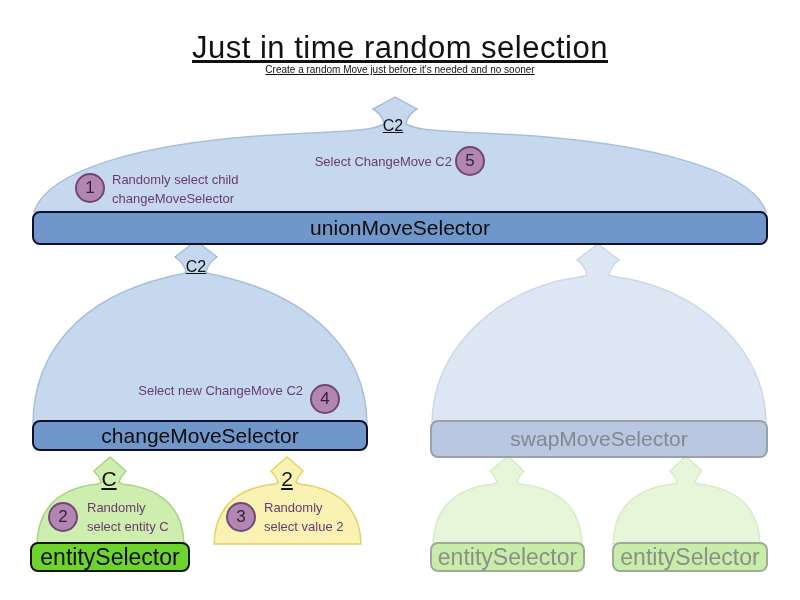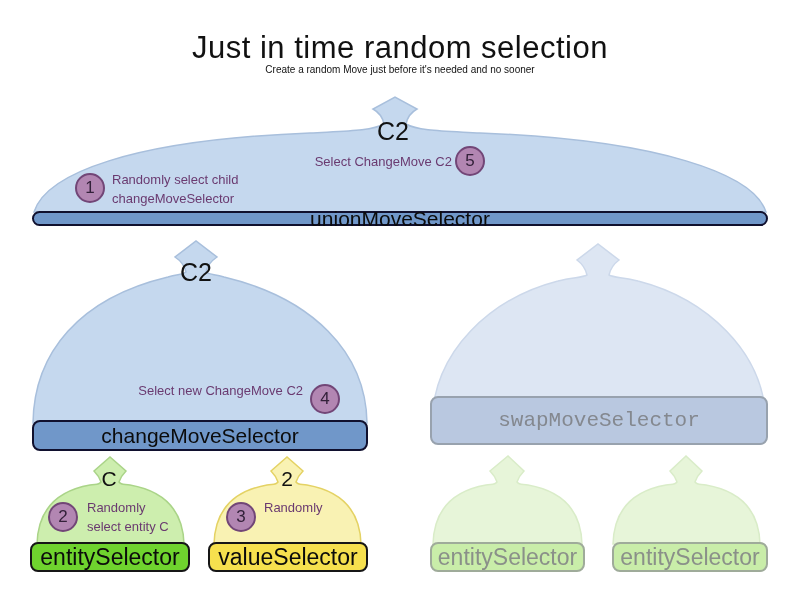--- a/index.html
+++ b/index.html
@@ -2,34 +2,34 @@
 <html><head>
 <meta charset="utf-8">
 <style>
   html,body { margin:0; padding:0; background:#ffffff; }
   .stage {
     position:relative; width:800px; height:600px; overflow:hidden;
     background:#ffffff;
     font-family:"Liberation Sans", sans-serif;
   }
   .stage svg { position:absolute; left:0; top:0; }
-  .abs { position:absolute; }
+  .abs { position:absolute;text-decoration:underline; }
   .title {
     left:0; top:30px; width:800px; text-align:center;
     font-size:31px; color:#111; letter-spacing:0.5px;
   }
   .subtitle {
     left:0; top:64px; width:800px; text-align:center;
     font-size:10px; color:#111;
   }
   .note {
     left:506px; top:94px; width:270px; text-align:center;
     font-size:17px; color:#b01c1c;
   }
-  .move-label { text-align:center; font-size:25px; color:#111; }
+  .move-label { text-align:center; font-size:16px; color:#111; }
   .move-label.small { font-size:21px; }
   .bar {
     position:absolute; box-sizing:border-box; border-radius:8px;
     display:flex; align-items:center; justify-content:center;
   }
   .bar.blue   { background:#7097c9; border:2px solid #10102e; color:#0b0b0b; font-size:21px; }
   .bar.fblue  { background:#b9c8e0; border:2px solid #98a2ae; color:#84888f; font-size:21px; }
   .bar.green  { background:#6fd32e; border:2px solid #161616; color:#0b0b0b; font-size:23px; }
   .bar.yellow { background:#f6e04e; border:2px solid #161616; color:#0b0b0b; font-size:23px; }
   .bar.fgreen { background:#c9eda9; border:2px solid #9fab9a; color:#8a9089; font-size:23px; }
@@ -64,34 +64,31 @@
   </svg>
 
   <div class="abs title">Just in time random selection</div>
   <div class="abs subtitle">Create a random Move just before it's needed and no sooner</div>
 
   <div class="abs move-label" style="left:353px; top:117px; width:80px;">C2</div>
   <div class="abs move-label" style="left:156px; top:258px; width:80px;">C2</div>
   <div class="abs move-label small" style="left:79px; top:467px; width:60px;">C</div>
   <div class="abs move-label small" style="left:257px; top:467px; width:60px;">2</div>
 
-  <div class="bar blue" style="left:32px; top:211px; width:736px; height:15px;">
+  <div class="bar blue" style="left:32px; top:211px; width:736px; height:34px;">
     <span>unionMoveSelector</span>
   </div>
   <div class="bar blue" style="left:32px; top:420px; width:336px; height:31px;">
     <span>changeMoveSelector</span>
   </div>
-  <div class="bar fblue" style="left:430px; top:396px; width:338px; height:49px;font-family:Liberation Mono, monospace;">
+  <div class="bar fblue" style="left:430px; top:420px; width:338px; height:38px;">
     <span>swapMoveSelector</span>
   </div>
   <div class="bar green" style="left:30px; top:542px; width:160px; height:30px;">
     <span>entitySelector</span>
-  </div>
-  <div class="bar yellow" style="left:208px; top:542px; width:160px; height:30px;">
-    <span>valueSelector</span>
   </div>
   <div class="bar fgreen" style="left:430px; top:542px; width:155px; height:30px;">
     <span>entitySelector</span>
   </div>
   <div class="bar fgreen" style="left:612px; top:542px; width:156px; height:30px;">
     <span>entitySelector</span>
   </div>
 
   <div class="badge" style="left:75px; top:173px;">
     <span>1</span>
@@ -118,15 +115,16 @@
   </div>
   <div class="ann right" style="left:118px; top:381px; width:185px;">
     <div>Select new ChangeMove C2</div>
   </div>
   <div class="ann" style="left:87px; top:498px; width:110px;">
     <div>Randomly</div>
     <div>select entity C</div>
   </div>
   <div class="ann" style="left:264px; top:498px; width:110px;">
     <div>Randomly</div>
+    <div>select value 2</div>
   </div>
 
 </div>
 
 </body></html>

